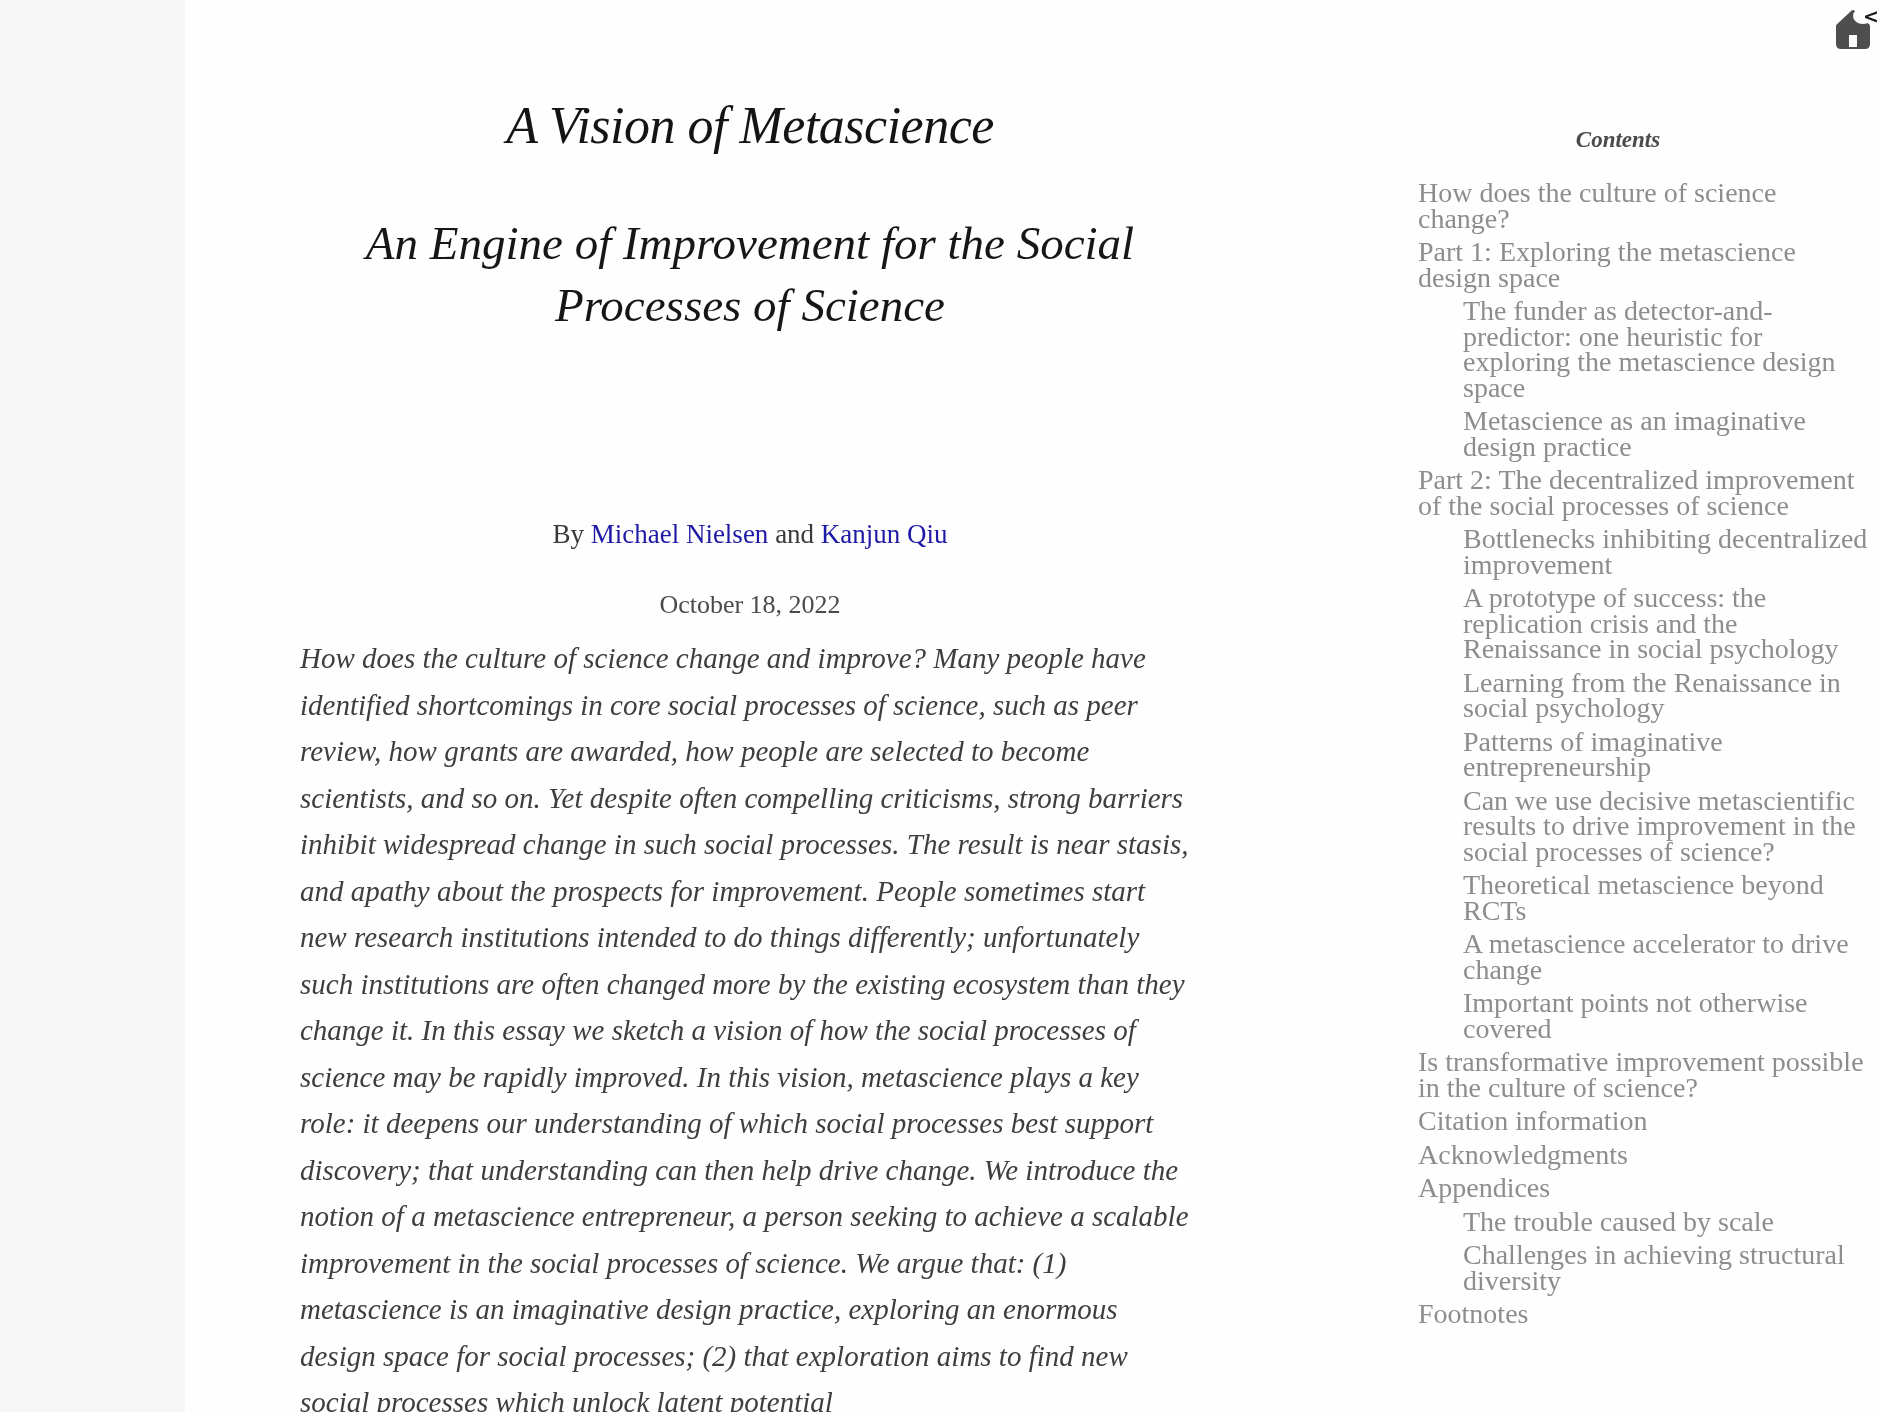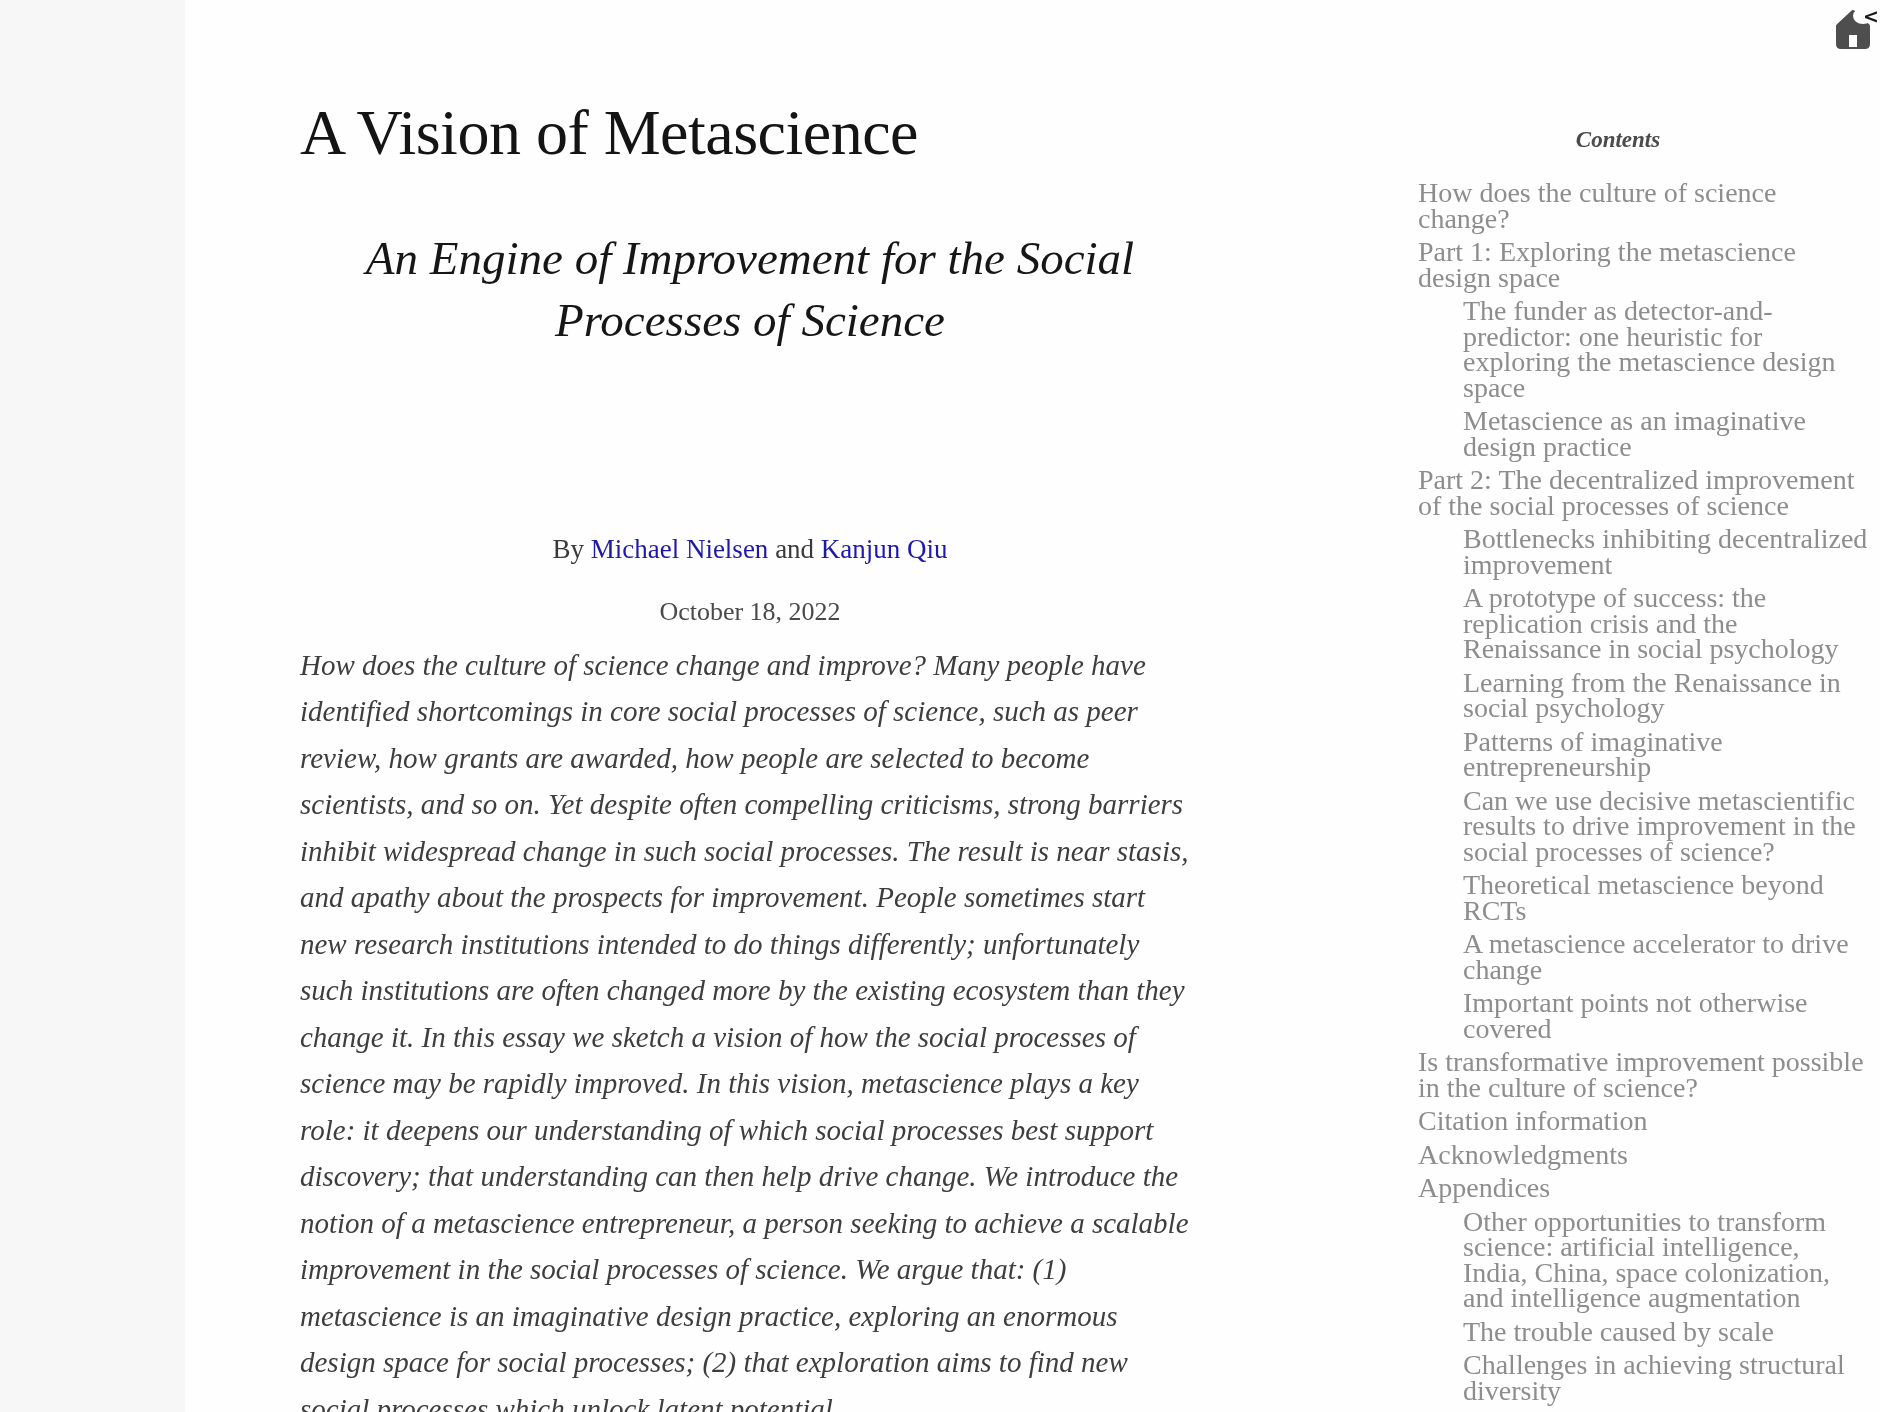--- a/index.html
+++ b/index.html
@@ -21,33 +21,33 @@
   .home-btn svg{display:block;width:38px;height:44px;}
   .collapse-chevron{
     position:absolute;top:6px;right:1px;
     font-family:"DejaVu Sans","Liberation Sans",sans-serif;
     font-size:19px;font-weight:600;color:#1a1a1a;line-height:20px;
     cursor:pointer;
   }
   
   .article{position:absolute;left:300px;top:0;width:900px;color:#3d3d3d;}
   .article h1{
-    margin:95px 0 0 0;text-align:left;font-weight:normal;
-    font-size:64px;line-height:1.2;color:#141414;letter-spacing:-0.5px;
+    margin:95px 0 0 0;text-align:center;font-weight:normal;
+    font-size:52px;line-height:1.2;color:#141414;letter-spacing:-0.5px;font-style:italic;
   }
   .article h2{
     margin:55px 0 0 0;text-align:center;font-weight:normal;
     font-size:47px;line-height:62px;color:#161616;font-style:italic;
   }
   .byline{
     margin-top:180px;text-align:center;font-size:27px;line-height:37px;color:#3a3a3a;
   }
   .byline a{color:#1f1aa6;text-decoration:none;cursor:pointer;}
   .pub-date{
-    margin-top:26px;text-align:center;font-size:26px;line-height:36px;color:#4a4a4a;
+    margin-top:34px;text-align:center;font-size:26px;line-height:36px;color:#4a4a4a;
   }
   .abstract{
     margin:12px 0 0 0;width:895px;
     font-style:italic;font-size:29px;line-height:46.5px;color:#3e3e3e;
     text-align:left;
   }
   
   .toc{position:absolute;left:1418px;top:126px;width:450px;}
   .toc h3{
     margin:0;width:400px;text-align:center;
@@ -106,18 +106,17 @@
       <div class="toc-item level-1">Learning from the Renaissance in social psychology</div>
       <div class="toc-item level-1">Patterns of imaginative entrepreneurship</div>
       <div class="toc-item level-1">Can we use decisive metascientific results to drive improvement in the social processes of science?</div>
       <div class="toc-item level-1">Theoretical metascience beyond RCTs</div>
       <div class="toc-item level-1">A metascience accelerator to drive change</div>
       <div class="toc-item level-1">Important points not otherwise covered</div>
       <div class="toc-item level-0">Is transformative improvement possible in the culture of science?</div>
       <div class="toc-item level-0">Citation information</div>
       <div class="toc-item level-0">Acknowledgments</div>
       <div class="toc-item level-0">Appendices</div>
-      <div class="toc-item level-1">Other opportunities to transform science: artificial intelligence, India, China, space colonization, and intelligence augmentation</div>
       <div class="toc-item level-1">The trouble caused by scale</div>
       <div class="toc-item level-1">Challenges in achieving structural diversity</div>
       <div class="toc-item level-0">Footnotes</div>
     </nav>
 </aside>
 
 </body></html>

